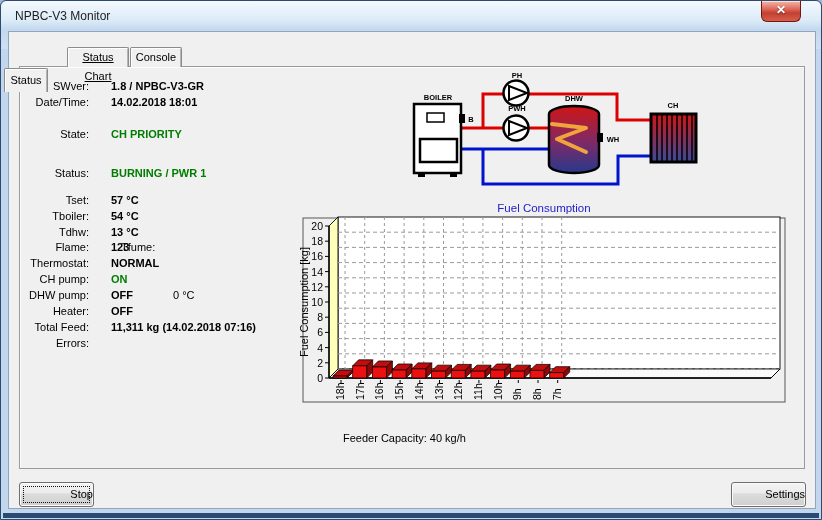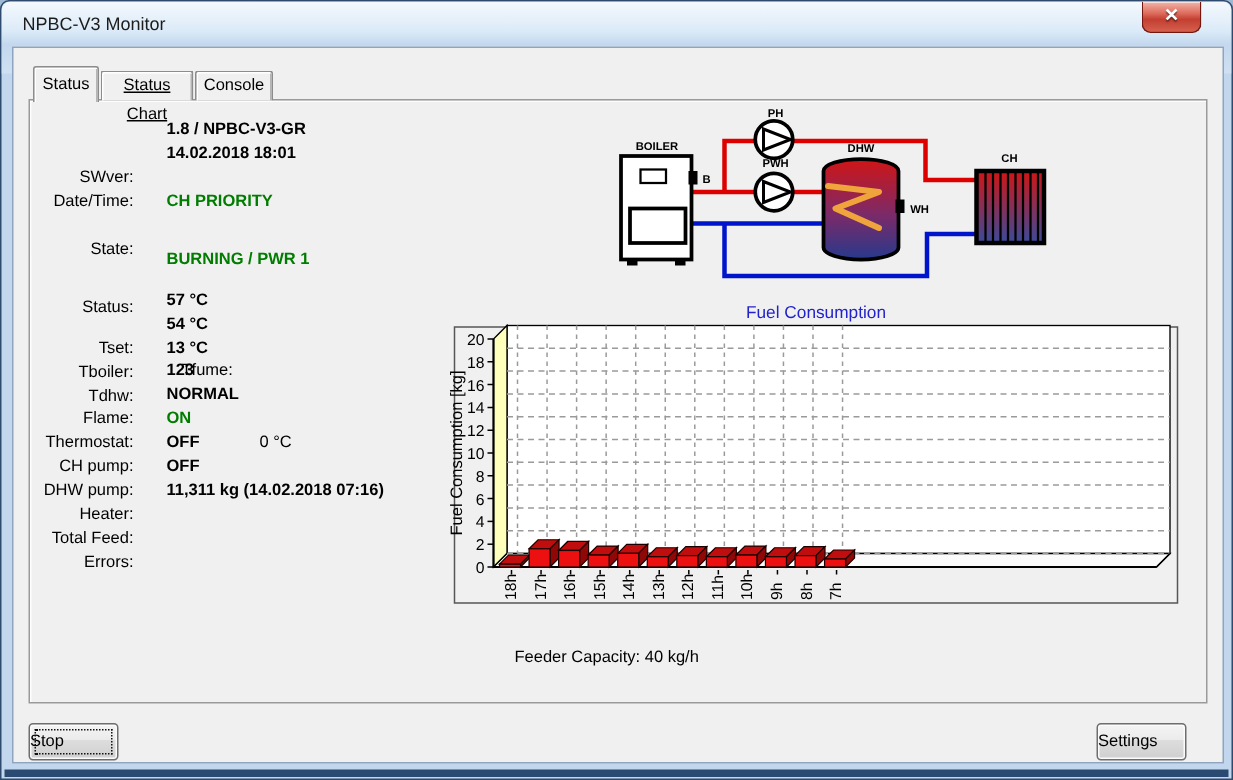--- a/index.html
+++ b/index.html
@@ -39,59 +39,59 @@
   }
   .tab.active{top:43px;height:24px;z-index:5;line-height:22px;}
   .page{
     position:absolute;left:18px;top:65px;width:786px;height:403px;
     background:#f0f0f0;border:1px solid #9a9a9a;z-index:2;
     box-shadow:inset 1px 1px 0 #fdfdfd;
   }
 
   
   .row{position:absolute;height:14px;font-size:11px;white-space:nowrap;z-index:6;}
-  .row .lbl{position:absolute;left:0;width:70px;text-align:right;color:#000;margin-top:32px;}
+  .row .lbl{position:absolute;left:0;width:70px;text-align:right;color:#000;}
   .row .val{position:absolute;left:75px;font-weight:bold;color:#000;white-space:nowrap;margin-left:17px;}
   .row .lbl2{position:absolute;left:102px;width:46px;text-align:left;color:#000;}
   .row .val2{position:absolute;left:154px;font-weight:normal;color:#000;margin-top:48px;}
   .green{color:#007d00 !important;}
 
   svg text{font-family:"Liberation Sans",sans-serif;}
   .schematic,.chart{position:absolute;z-index:6;}
 
   
   .feeder{position:absolute;z-index:6;font-size:11px;white-space:nowrap;}
   .feeder .f-val{font-weight:normal;}
 
   
   .btn{
-    position:absolute;width:60px;height:25px;z-index:6;
+    position:absolute;width:75px;height:25px;z-index:6;
     background:linear-gradient(#f4f4f4,#ebebeb 45%,#dddddd 46%,#cfcfcf);
     border:1px solid #6e6e6e;border-radius:3px;
-    font-size:11px;text-align:left;line-height:23px;color:#000;
+    font-size:11px;text-align:right;line-height:23px;color:#000;
     box-shadow:inset 0 0 0 1px #fbfbfb;cursor:default;
   }
   .btn.focused::after{
     content:'';position:absolute;left:3px;top:3px;right:3px;bottom:3px;
     border:1px dotted #111;
   }
 </style>
 </head>
 <body>
 
 <div class="win">
   <div class="titlebar">
     <span class="title-text">NPBC-V3 Monitor</span>
     <div class="close-btn">✕</div>
   </div>
 
   <div class="client"></div>
   <div class="bottom-edge"></div>
 
-  <div class="tab active" style="left:21px;width:44px;">
+  <div class="tab active" style="left:3px;width:44px;margin-top:24px;">
     <span>Status</span>
   </div>
   <div class="tab" style="left:66px;width:62px;text-decoration:underline;">
     <span>Status Chart</span>
   </div>
   <div class="tab" style="left:129px;width:52px;">
     <span>Console</span>
   </div>
   <div class="page"></div>
 

